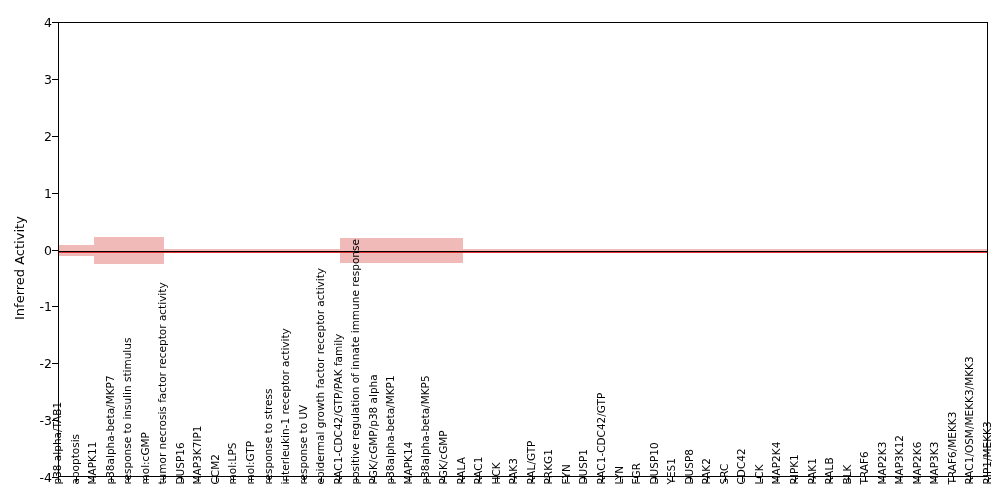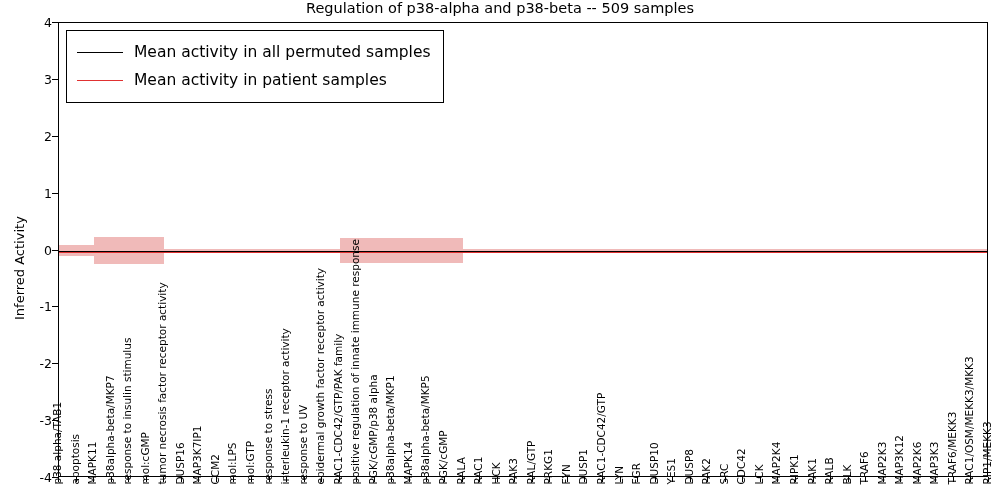--- a/index.html
+++ b/index.html
@@ -145,21 +145,20 @@
     font-size: 15.5px;
     color: #000000;
     white-space: nowrap;
   }
 </style>
 </head>
 <body>
 
 <div id="figure">
 
-  <div id="title">Regulation of p38-alpha and p38-beta -- 509 samples</div>
 
   <div id="ylabel">Inferred Activity</div>
 
   <div id="yticklabels">
       <div class="ytick" style="top: 477px; right: 948px;">-4</div>
       <div class="ytick" style="top: 420.125px; right: 948px;">-3</div>
       <div class="ytick" style="top: 363.25px; right: 948px;">-2</div>
       <div class="ytick" style="top: 306.375px; right: 948px;">-1</div>
       <div class="ytick" style="top: 249.5px; right: 948px;">0</div>
       <div class="ytick" style="top: 192.625px; right: 948px;">1</div>
@@ -298,24 +297,14 @@
       <div class="xlab" style="left: 869.17px; top: 474px;">TRAF6</div>
       <div class="xlab" style="left: 886.717px; top: 474px;">MAP2K3</div>
       <div class="xlab" style="left: 904.264px; top: 474px;">MAP3K12</div>
       <div class="xlab" style="left: 921.811px; top: 474px;">MAP2K6</div>
       <div class="xlab" style="left: 939.358px; top: 474px;">MAP3K3</div>
       <div class="xlab" style="left: 956.906px; top: 474px;">TRAF6/MEKK3</div>
       <div class="xlab" style="left: 974.453px; top: 474px;">RAC1/OSM/MEKK3/MKK3</div>
       <div class="xlab" style="left: 992px; top: 474px;">RIP1/MEKK3</div>
     </div>
 
-  <div id="legend">
-    <div class="legend-row">
-      <div class="legend-swatch" style="border-top:1.4px solid #000000;"></div>
-      <div class="legend-text">Mean activity in all permuted samples</div>
-    </div>
-    <div class="legend-row">
-      <div class="legend-swatch" style="border-top:1.4px solid #e03131;"></div>
-      <div class="legend-text">Mean activity in patient samples</div>
-    </div>
-  </div>
 
 </div>
 
 </body></html>

